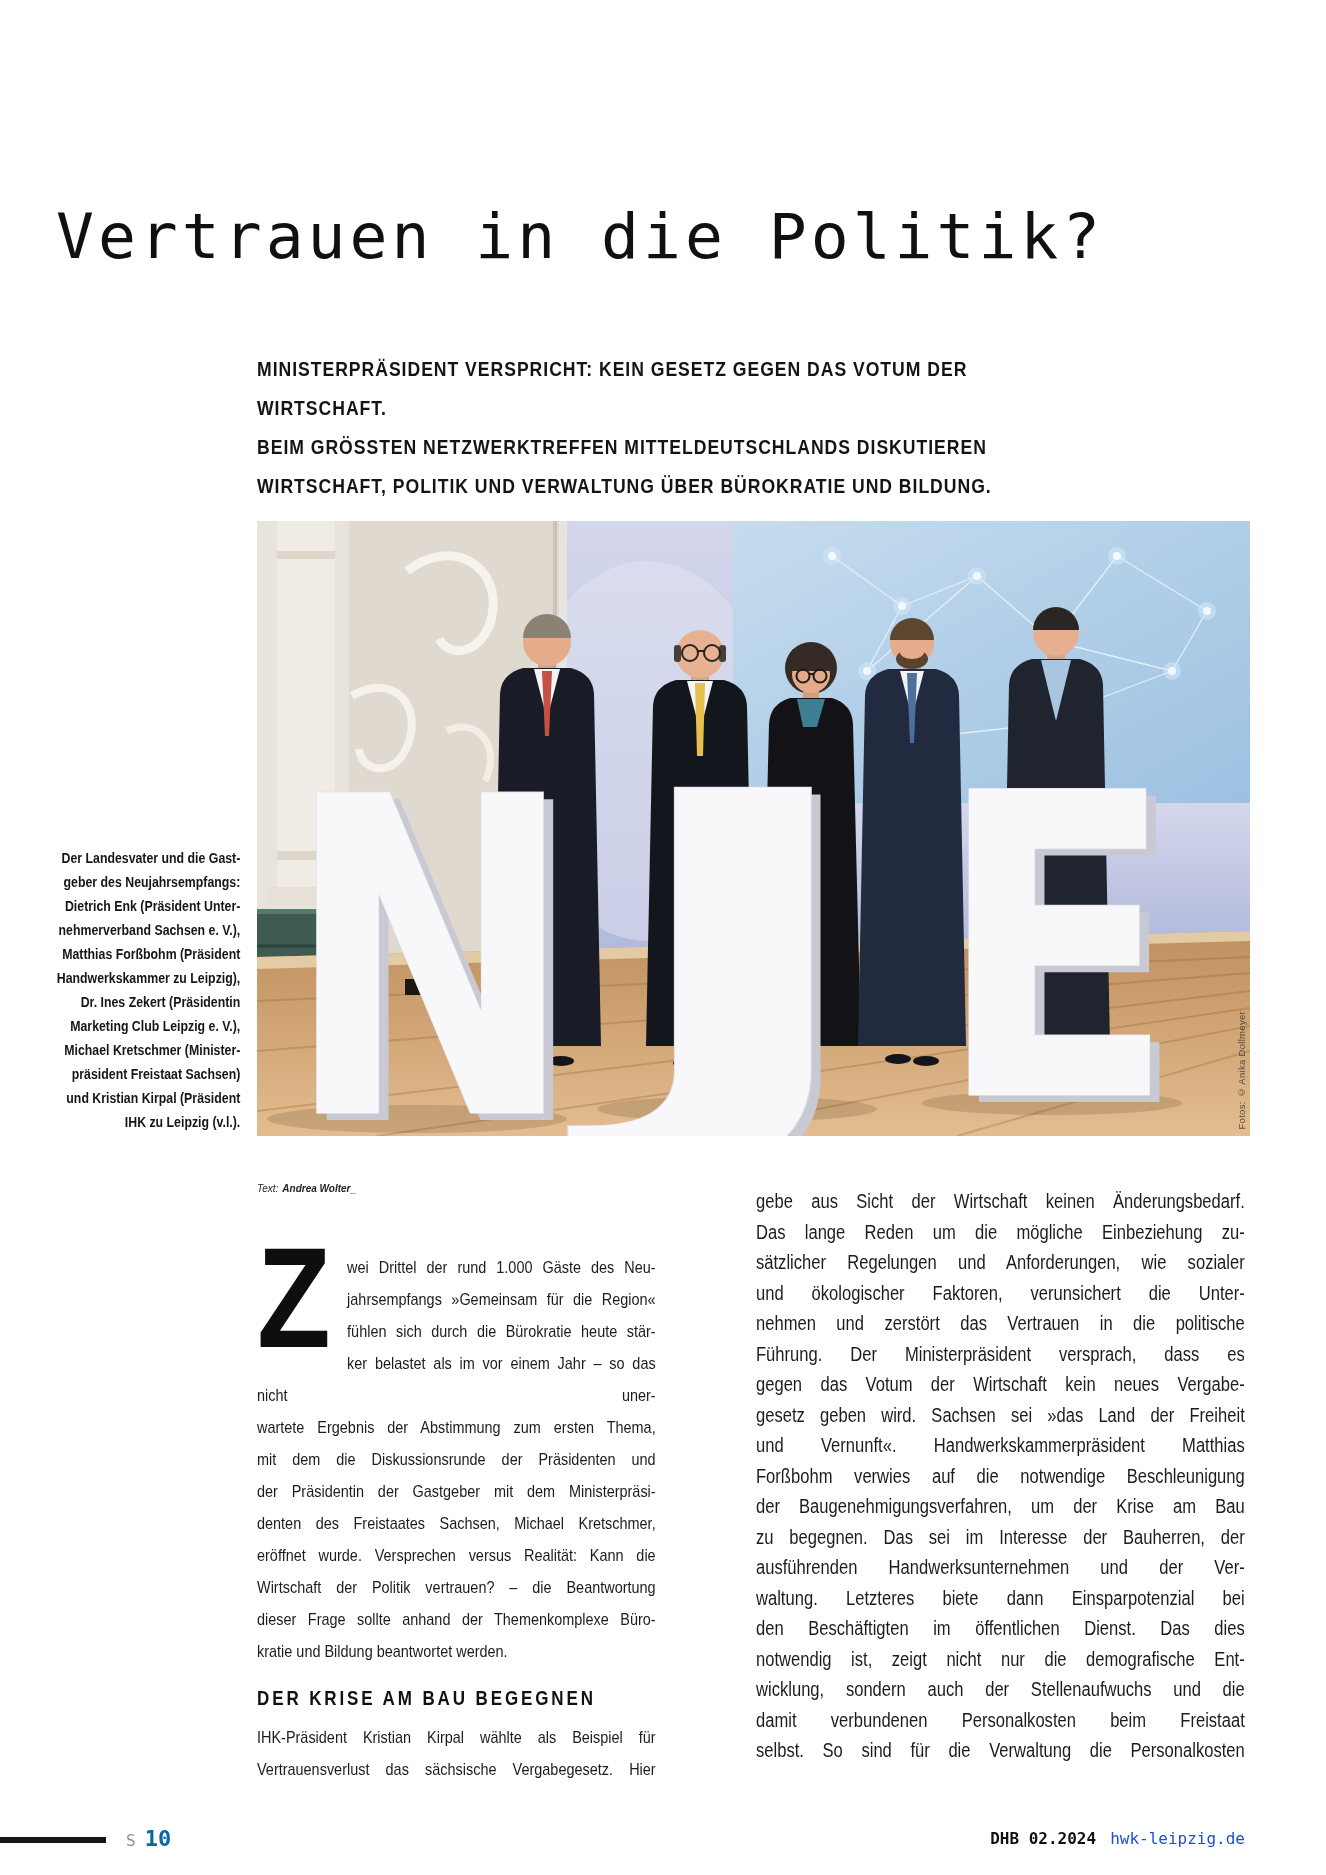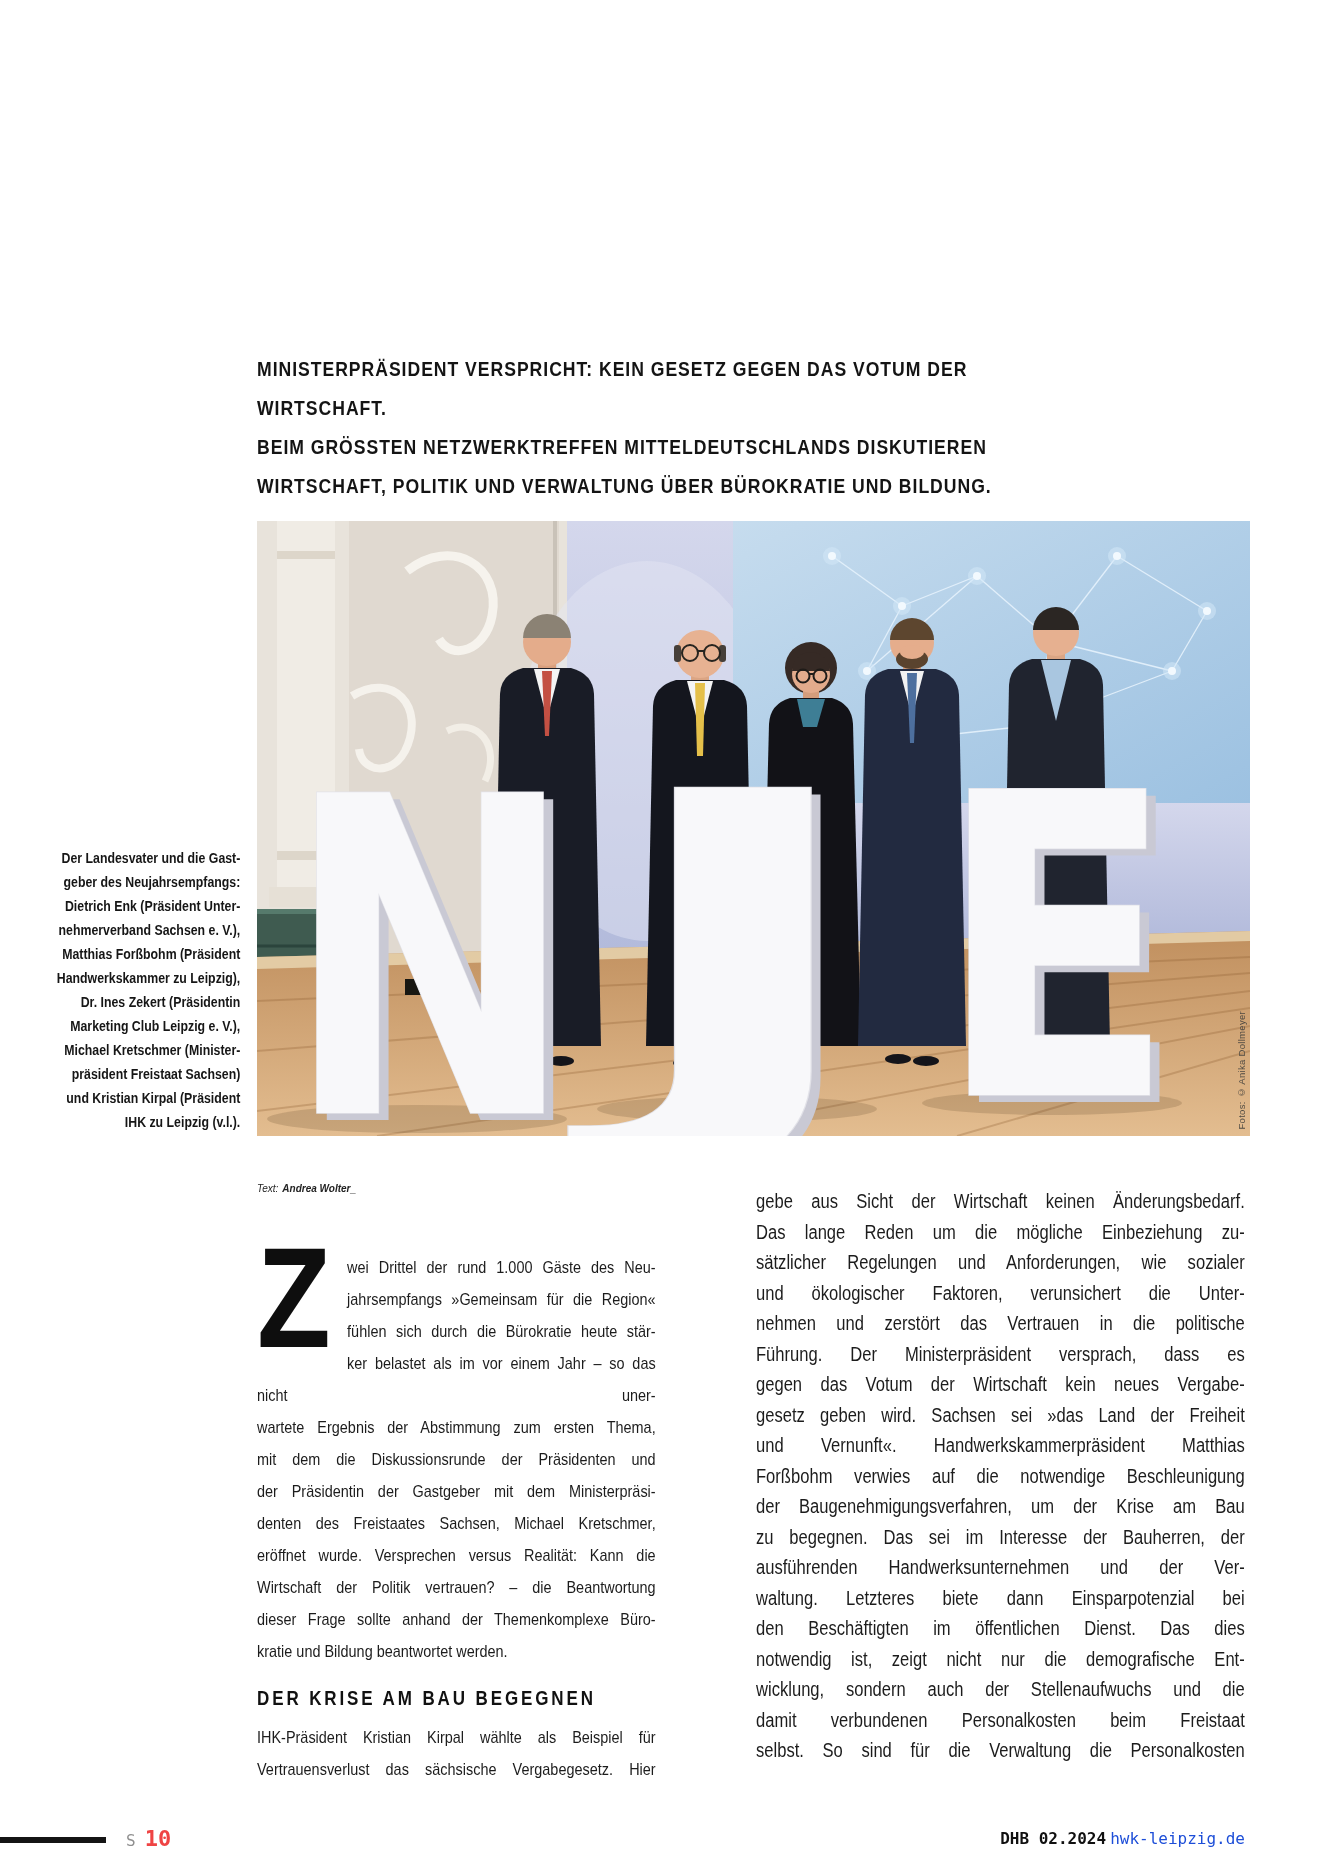--- a/index.html
+++ b/index.html
@@ -65,30 +65,31 @@
   .h2 {
     font-weight:bold; font-size:20px; letter-spacing:3.4px;
     margin:14px 0 8px 0; color:#111; text-align:left;
   }
   .para2 { margin-top:0; }
 
   
   .footer-rule { position:absolute; left:0; top:1837px; width:106px; height:6px; background:#141414; }
   .footer-page { position:absolute; left:126px; top:1826px; font-family:"DejaVu Sans Mono", monospace; white-space:nowrap; }
   .footer-page .pfx { font-size:16px; color:#8f8f8f; margin-right:9px; }
-  .footer-page .num { font-size:22px; font-weight:bold; color:#ef4444; }
+  .footer-page .num { font-size:22px; font-weight:bold; color:#0369a1; }
   .footer-right { position:absolute; right:81px; top:1829px; font-family:"DejaVu Sans Mono", monospace; font-size:16px; white-space:nowrap; }
-  .footer-right .issue { font-weight:bold; color:#101010; margin-right:4px; }
+  .footer-right .issue { font-weight:bold; color:#101010; margin-right:14px; }
   .footer-right .site  { color:#1d4ed8; }
 </style>
 </head>
 <body>
 
 <div class="page">
 
+  <div class="title">Vertrauen in die Politik?</div>
 
   <div class="subtitle">
       <div class="tline">MINISTERPRÄSIDENT VERSPRICHT: KEIN GESETZ GEGEN DAS VOTUM DER WIRTSCHAFT.</div>
       <div class="tline">BEIM GRÖSSTEN NETZWERKTREFFEN MITTELDEUTSCHLANDS DISKUTIEREN</div>
       <div class="tline tline-last">WIRTSCHAFT, POLITIK UND VERWALTUNG ÜBER BÜROKRATIE UND BILDUNG.</div>
     </div>
 
   <div class="photo">
     <svg width="993" height="615" viewBox="0 0 993 615">
       <defs>

